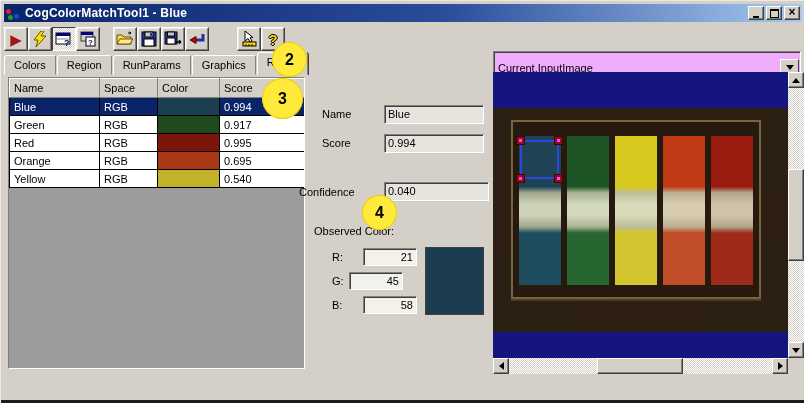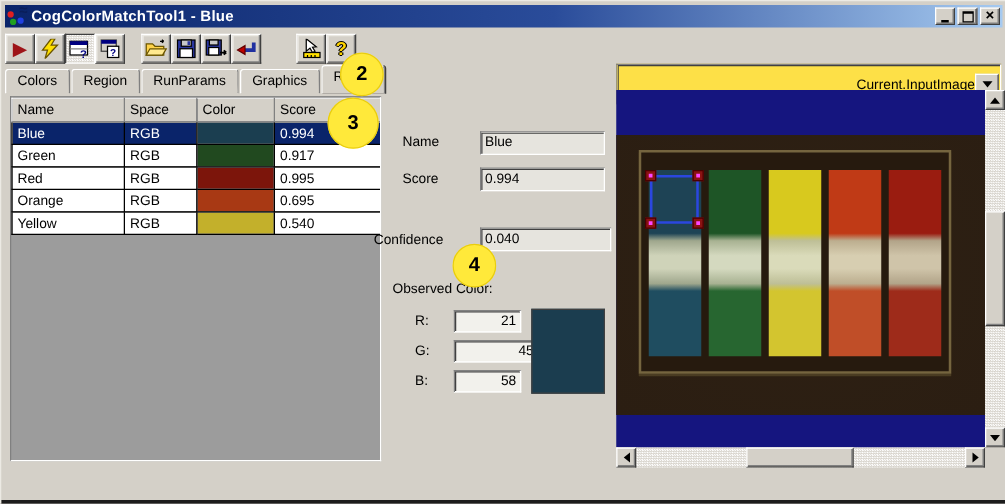--- a/index.html
+++ b/index.html
@@ -50,23 +50,23 @@
   
   .groupbox{position:absolute;left:313px;top:84px;width:174px;height:84px;border:1px solid #808080;
     box-shadow:1px 1px 0 #fff,inset 1px 1px 0 #fff;}
   .groupbox .legend{position:absolute;left:7px;top:-7px;background:#D4D0C8;padding:0 3px;}
   .field{position:absolute;background:#E6E4DE;border:1px solid;border-color:#808080 #FFFFFF #FFFFFF #808080;
     box-shadow:inset 1px 1px 0 #404040;padding:2px 3px;box-sizing:border-box;height:19px;overflow:hidden;}
   .field.num{text-align:right;background:#F2F1EC;height:18px;}
   .lbl{position:absolute;white-space:nowrap;}
   .obs-swatch{position:absolute;left:424px;top:246px;width:57px;height:66px;border:1px solid #404040;}
   
-  .combo{position:absolute;left:492px;top:50px;width:308px;height:33px;background:#fde047;
+  .combo{position:absolute;left:492px;top:50px;width:308px;height:33px;background:#f0abfc;
     border:1px solid;border-color:#808080 #FFFFFF #FFFFFF #808080;box-shadow:inset 1px 1px 0 #404040;
-    display:flex;align-items:center;box-sizing:border-box;text-align:right;}
+    display:flex;align-items:center;box-sizing:border-box;}
   .combo .txt{padding-left:4px;flex:1;}
   .combo .drop{width:17px;height:15px;margin-right:1px;background:#D4D0C8;border:1px solid;
     border-color:#FFFFFF #404040 #404040 #FFFFFF;display:flex;align-items:center;justify-content:center;}
   .tri-d{width:0;height:0;border:4px solid transparent;border-top:5px solid #000;margin-top:4px;}
   .tri-u{width:0;height:0;border:4px solid transparent;border-bottom:5px solid #000;margin-bottom:4px;}
   .tri-l{width:0;height:0;border:4px solid transparent;border-right:5px solid #000;margin-right:4px;}
   .tri-r{width:0;height:0;border:4px solid transparent;border-left:5px solid #000;margin-left:4px;}
   .viewport{position:absolute;left:492px;top:71px;width:295px;height:286px;background:#15157F;overflow:hidden;}
   .photo{position:absolute;left:0;top:36px;width:295px;height:224px;
     background:radial-gradient(ellipse at 50% 45%,#31231573 0%,#2B1E12 100%),#2B1E12;}
@@ -268,21 +268,21 @@
   <span class="lbl" style="left:321px;top:136px">Score</span>
   <div class="field" style="left:383px;top:133px;width:100px">0.994</div>
 
   <span class="lbl" style="left:298px;top:185px">Confidence</span>
   <div class="field" style="left:383px;top:181px;width:105px">0.040</div>
 
   <span class="lbl" style="left:313px;top:224px">Observed Color:</span>
   <span class="lbl" style="left:331px;top:250px">R:</span>
   <div class="field num" style="left:362px;top:247px;width:54px">21</div>
   <span class="lbl" style="left:331px;top:274px">G:</span>
-  <div class="field num" style="left:362px;top:271px;width:68px">45</div>
+  <div class="field num" style="left:348px;top:271px;width:54px">45</div>
   <span class="lbl" style="left:331px;top:298px">B:</span>
   <div class="field num" style="left:362px;top:295px;width:54px">58</div>
   <div class="obs-swatch" style="background: rgb(27, 61, 79);"></div>
 
   <div class="combo">
     <span class="txt">Current.InputImage</span>
     <span class="drop">
         <span class="tri-d"></span>
       </span>
   </div>

